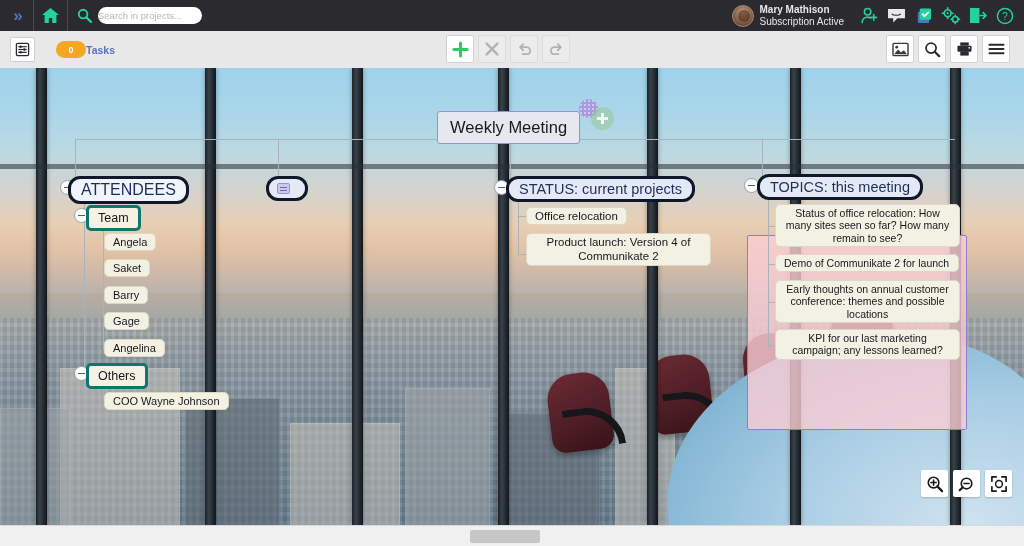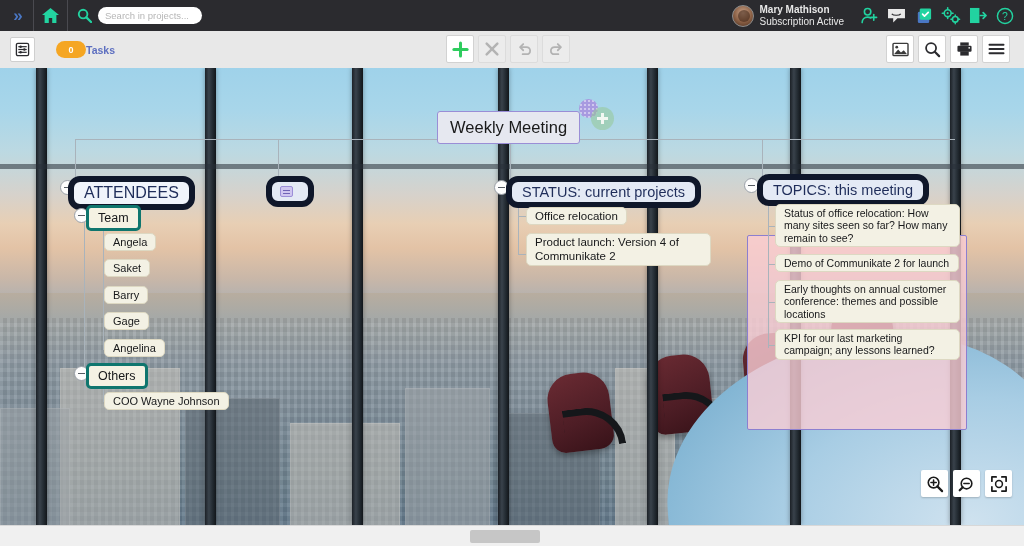--- a/index.html
+++ b/index.html
@@ -19,21 +19,21 @@
   .tb-btn {
     width: 34px; height: 31px; display: flex; align-items: center; justify-content: center;
     border-right: 1px solid #4a4a50;
   }
   .tb-btn:first-child { border-left: none; }
   .chev { color: #4a77c4; font-size: 17px; font-weight: bold; letter-spacing: -3px; }
   .search-wrap { display: flex; align-items: center; gap: 6px; padding-left: 9px; flex: 0 0 auto; }
   .search-ic { color: #22d3a0; font-size: 16px; font-weight: bold; }
   .search-input {
     width: 104px; height: 17px; border-radius: 9px; border: none; outline: none;
-    background: #fff; font-size: 9.5px; color: #333; padding: 0 7px;
+    background: #fff; font-size: 9.5px; color: #333; padding: 0 0;
     font-family: "Liberation Sans", sans-serif;
   }
   .search-input::placeholder { color: #b6b6b6; }
   .tb-right {
     margin-left: auto; display: flex; align-items: center; gap: 0; padding-right: 6px;
   }
   .avatar {
     width: 22px; height: 22px; border-radius: 50%;
     background: radial-gradient(circle at 50% 35%, #caa48a 0%, #8a5f44 55%, #4a2f20 100%);
     border: 1px solid #8d8d8d; margin-right: 6px; flex: 0 0 auto;
@@ -139,28 +139,28 @@
   .mull-h {
     position: absolute; left: 0; width: 1024px; height: 5px;
     background: rgba(40,48,56,.55);
   }
 
   
   .map { position: absolute; inset: 0; }
   .edge { position: absolute; background: #a9b3bb; }
   .node {
     position: absolute; display: flex; align-items: center;
-    border-radius: 5px; white-space: nowrap;
+    border-radius: 5px; white-space: nowrap; text-align: center;
   }
   .node-root {
     background: #e6e8f0; border: 1px solid #9a8ed6; border-radius: 3px;
     padding: 6px 12px; font-size: 16.5px; color: #1a1a1a; font-weight: normal;
   }
   .node-l1 {
-    background: #e4eaf5; border: 6px solid #0f172a; border-radius: 12px;
+    background: #e4eaf5; border: 3px solid #0f172a; border-radius: 12px;
     padding: 3px 11px; font-size: 14.5px; color: #1f2d5a;
   }
   .node-l1.plain { background: #f0f4fb; }
   .node-l2 {
     background: #f5f2e3; border: 3px solid #0f766e; border-radius: 5px;
     padding: 3px 9px; font-size: 11.5px; color: #17181a;
   }
   .node-l3 {
     background: #f3f1e4; border: 1px solid #ddd8c2; border-radius: 5px;
     padding: 2px 8px; font-size: 11px; color: #17181a;

